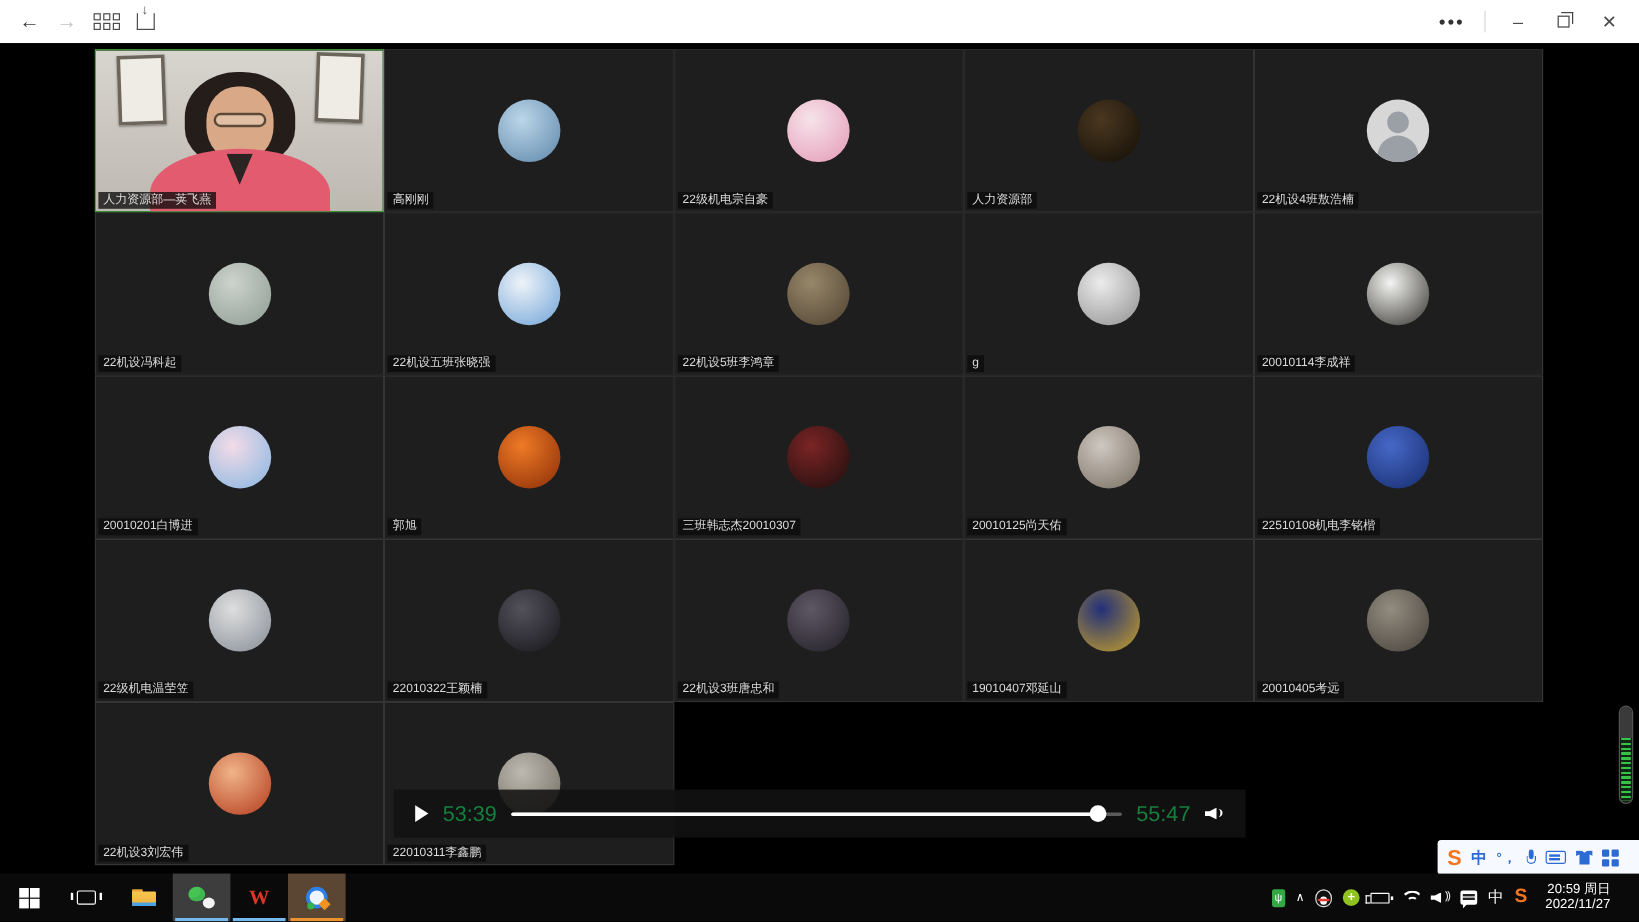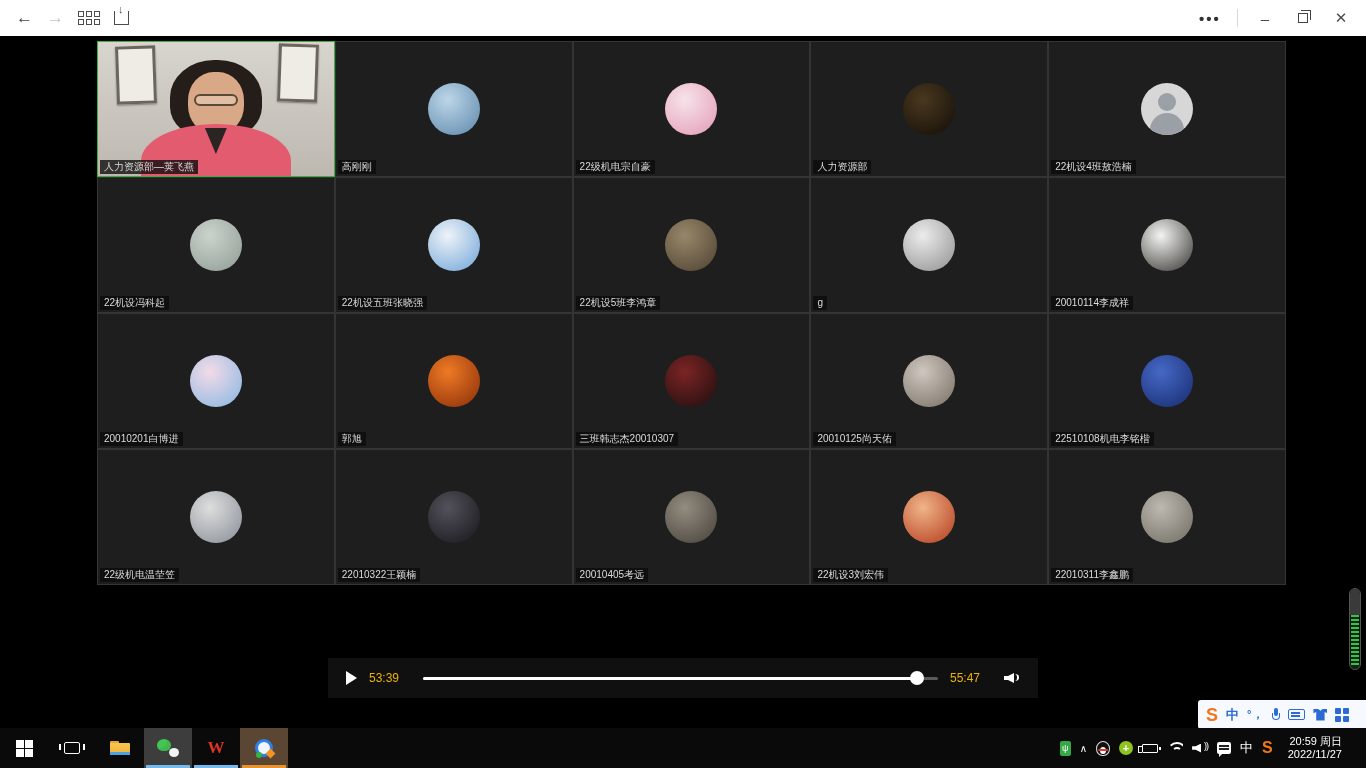--- a/index.html
+++ b/index.html
@@ -17,21 +17,21 @@
   .grid-icon i{border:1.4px solid #4c4c4c;}
   .dl-icon{width:15px;height:14px;border:1.4px solid #4c4c4c;border-top:none;position:relative;}
   .dl-icon::before{content:"↓";position:absolute;left:3px;top:-8px;font-size:11px;color:#4c4c4c;}
   .tb-sep{width:1px;height:18px;background:#d8d8d8;margin:0 6px;}
   .dots{letter-spacing:2px;font-weight:bold;color:#333;}
   .restore{width:10px;height:10px;border:1.2px solid #444;position:relative;}
   .restore::before{content:"";position:absolute;left:2px;top:-4px;width:9px;height:9px;border:1.2px solid #444;border-left:none;border-bottom:none;}
 
   
   .stage{position:absolute;top:36px;left:0;right:0;bottom:40px;background:#000;}
-  .pgrid{position:absolute;left:80px;right:81px;top:6px;bottom:8px;display:grid;grid-template-columns:repeat(5,1fr);grid-template-rows:repeat(5,1fr);gap:2px;margin-left:18px;}
+  .pgrid{position:absolute;left:80px;right:81px;top:6px;bottom:8px;display:grid;grid-template-columns:repeat(5,1fr);grid-template-rows:repeat(5,1fr);gap:2px;}
   .tile{position:relative;background:#1e1e1e;outline:1px solid #343434;display:flex;align-items:center;justify-content:center;}
   .tile.video{outline:1px solid #3fae3f;overflow:hidden;}
   .chip{position:absolute;left:2px;bottom:2px;background:rgba(12,12,12,.78);color:#dcdcdc;font-size:10px;line-height:14px;padding:0 4px;max-width:92%;white-space:nowrap;overflow:hidden;z-index:3;}
   .avatar{width:52px;height:52px;border-radius:50%;background:#777;position:relative;overflow:hidden;}
   .avatar.sil{background:#d7d7d7;}
   .avatar.sil::before{content:"";position:absolute;left:50%;top:10px;transform:translateX(-50%);width:18px;height:18px;border-radius:50%;background:#9aa0a6;}
   .avatar.sil::after{content:"";position:absolute;left:50%;top:30px;transform:translateX(-50%);width:34px;height:22px;border-radius:17px 17px 0 0;background:#9aa0a6;}
   .tile .scene{display:none;}
   .tile.video .scene{display:block;position:absolute;inset:0;background:linear-gradient(#d8d5cf,#bdb8b0);}
   .scene i{position:absolute;}
@@ -40,21 +40,21 @@
   .scene .f2{right:16px;top:2px;transform:rotate(2deg);}
   .scene .hair{left:50%;top:18px;transform:translateX(-50%);width:92px;height:78px;border-radius:48% 48% 40% 40%;background:#241d1a;}
   .scene .face{left:50%;top:30px;transform:translateX(-50%);width:56px;height:62px;border-radius:46%;background:#d9a886;}
   .scene .gl{left:50%;top:52px;transform:translateX(-50%);width:44px;height:12px;border-radius:6px;border:2px solid #5a4a3a;background:rgba(255,255,255,.25);}
   .scene .body{left:50%;bottom:-22px;transform:translateX(-50%);width:150px;height:74px;border-radius:50% 50% 0 0;background:#e25b6e;}
   .scene .collar{left:50%;bottom:22px;transform:translateX(-50%);width:22px;height:26px;background:#2a2522;clip-path:polygon(50% 100%,0 0,100% 0);}
 
   
   .player{position:absolute;left:328px;top:622px;width:710px;height:40px;background:rgba(18,18,18,.88);display:flex;align-items:center;gap:12px;padding:0 18px;z-index:5;}
   .play-btn{width:0;height:0;border-left:11px solid #fff;border-top:7px solid transparent;border-bottom:7px solid transparent;}
-  .ptime{color:#eab308;font-size:12px;min-width:42px;}
+  .ptime{color:#15803d;font-size:18px;min-width:42px;}
   .track{position:relative;flex:1;height:3px;background:#5a5a5a;border-radius:2px;}
   .track-fill{position:absolute;left:0;top:0;height:3px;background:#ffffff;border-radius:2px;}
   .thumb{position:absolute;top:50%;width:14px;height:14px;border-radius:50%;background:#fff;transform:translate(-7px,-50%);}
   .spk{position:relative;width:16px;height:14px;}
   .spk::before{content:"";position:absolute;left:0;top:2px;width:10px;height:10px;background:#fff;clip-path:polygon(0 30%,40% 30%,100% 0,100% 100%,40% 70%,0 70%);}
   .spk::after{content:"";position:absolute;right:1px;top:3px;width:7px;height:7px;border:2px solid #fff;border-left:none;border-top:none;border-bottom:none;border-radius:50%;}
 
   
   .meter{position:absolute;left:1349px;top:552px;width:12px;height:82px;background:#181818;border:1px solid #555;border-radius:6px;overflow:hidden;z-index:5;}
   .meter .cap{position:absolute;top:0;left:0;right:0;height:26px;background:#3a3a3a;border-radius:6px 6px 0 0;}
@@ -240,20 +240,30 @@
     <div class="avatar" style="background: radial-gradient(circle at 38% 32%, rgb(222, 222, 222), rgb(134, 141, 150));"></div>
     <div class="chip">22级机电温茔笠</div>
   </div>
         <div class="tile">
 
     <div class="avatar" style="background: radial-gradient(circle at 38% 32%, rgb(83, 82, 92), rgb(22, 21, 25));"></div>
     <div class="chip">22010322王颖楠</div>
   </div>
         <div class="tile">
 
+    <div class="avatar" style="background: radial-gradient(circle at 38% 32%, rgb(94, 88, 100), rgb(33, 30, 39));"></div>
+    <div class="chip">22机设3班唐忠和</div>
+  </div>
+        <div class="tile">
+
+    <div class="avatar" style="background: radial-gradient(circle at 38% 32%, rgb(34, 48, 122), rgb(201, 162, 39));"></div>
+    <div class="chip">19010407邓延山</div>
+  </div>
+        <div class="tile">
+
     <div class="avatar" style="background: radial-gradient(circle at 38% 32%, rgb(147, 140, 128), rgb(70, 65, 58));"></div>
     <div class="chip">20010405考远</div>
   </div>
         <div class="tile">
 
     <div class="avatar" style="background: radial-gradient(circle at 38% 32%, rgb(240, 180, 136), rgb(179, 58, 28));"></div>
     <div class="chip">22机设3刘宏伟</div>
   </div>
         <div class="tile">
 

